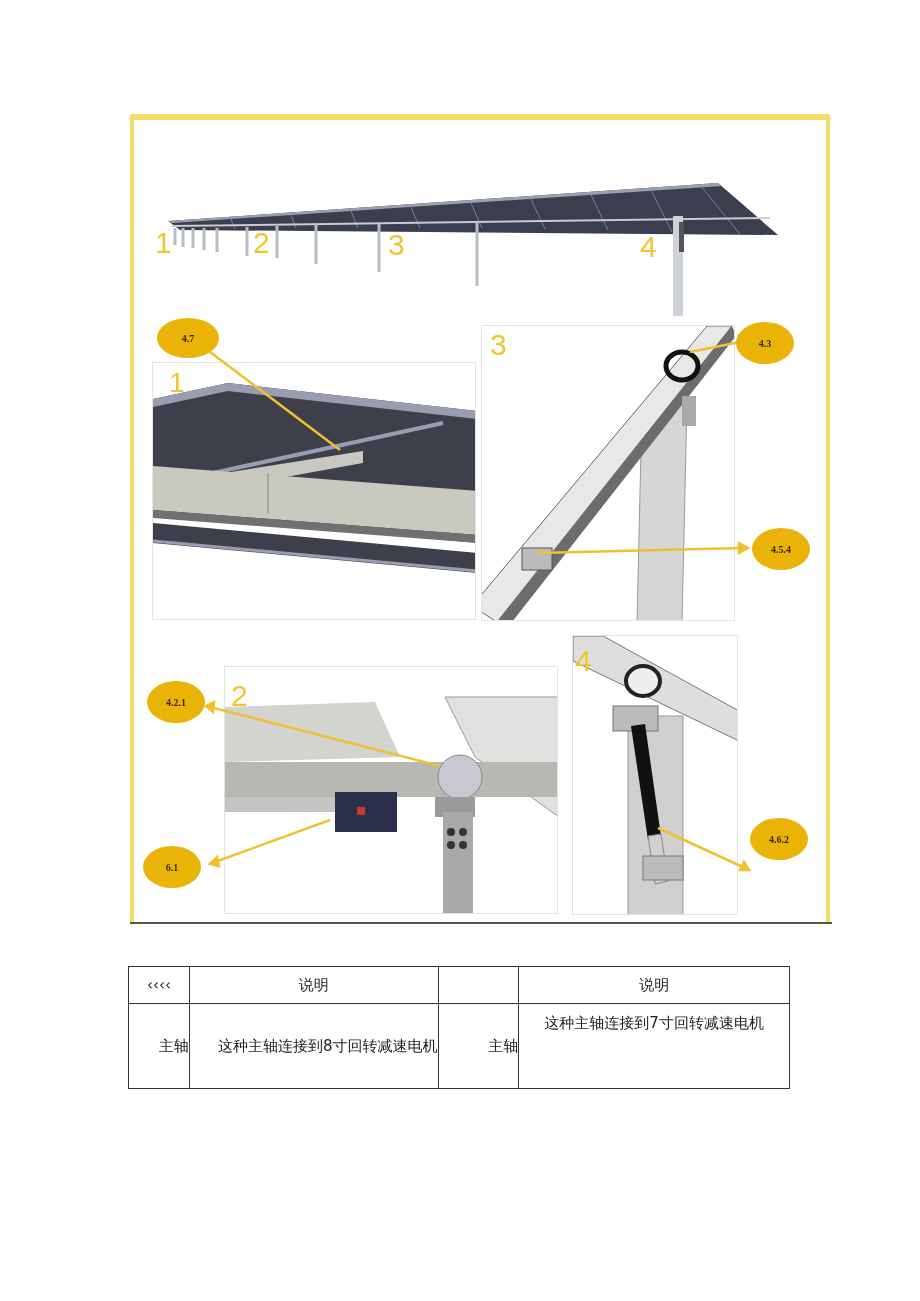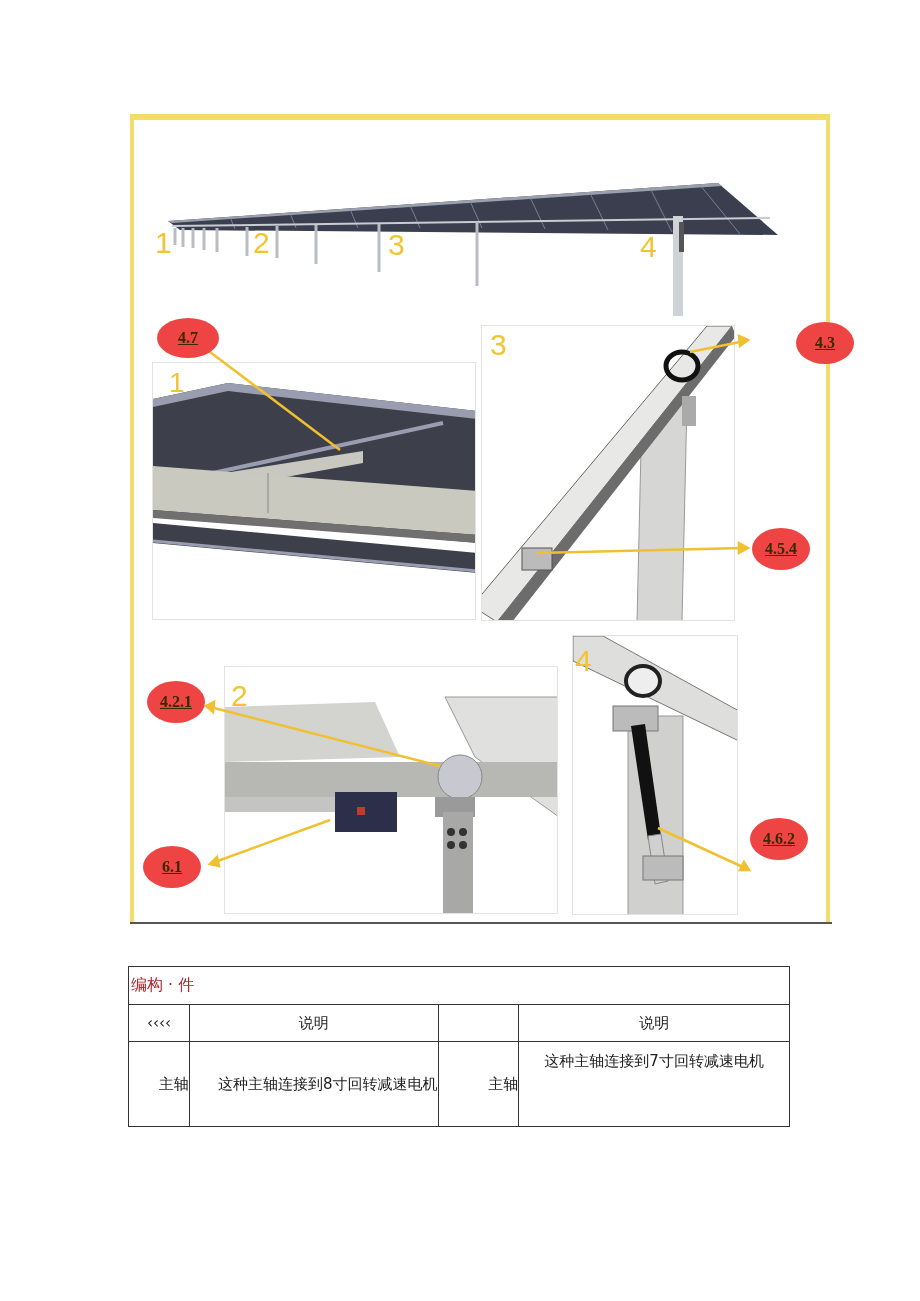--- a/index.html
+++ b/index.html
@@ -4,22 +4,22 @@
 <style>
   html, body { margin: 0; padding: 0; background: #ffffff; }
   body { width: 920px; height: 1301px; position: relative; overflow: hidden;
          font-family: "DejaVu Sans", "Liberation Sans", sans-serif; color: #222; }
   .figure { position: absolute; left: 130px; top: 114px; width: 700px; height: 810px;
             border-left: 4px solid #f5dc6a; border-right: 4px solid #f5dc6a; border-top: 6px solid #f5dc6a;
             box-sizing: border-box; background: #fff; }
   .figure-bottom { position: absolute; left: 130px; top: 922px; width: 702px; height: 2px; background: #555; }
   .panel { position: absolute; background: #fff; border: 1px solid #e3e3e3; box-sizing: border-box; overflow: hidden; }
   .num { position: absolute; color: #f1c530; font-family: "Liberation Sans", sans-serif; font-size: 30px; line-height: 1; }
-  .bubble { position: absolute; background: #ef4444; border-radius: 50%; color: #3a2a00; font-family: "Liberation Serif", serif;
-            font-weight: bold; font-size: 16px; display: flex; align-items: center; justify-content: center; text-decoration: underline; }
+  .bubble { position: absolute; background: #eab308; border-radius: 50%; color: #3a2a00; font-family: "Liberation Serif", serif;
+            font-weight: bold; font-size: 10px; display: flex; align-items: center; justify-content: center; }
   svg.overlay { position: absolute; left: 0; top: 0; width: 920px; height: 1301px; pointer-events: none; }
 
   table.parts { position: absolute; left: 128px; top: 966px; width: 662px; border-collapse: collapse; font-size: 15px; }
   table.parts td { border: 1px solid #333; padding: 0; vertical-align: middle; }
   .caption-cell { height: 37px; color: #a8262a; font-size: 16px; padding-left: 2px !important; text-align: left; }
   .hdr td { height: 36px; text-align: center; }
   .row td { height: 74px; text-align: right; }
   .c1 { width: 60px; } .c2 { width: 249px; } .c3 { width: 80px; } .c4 { width: 271px; }
   .left { text-align: left; }
   .desc-left { line-height: 44px; padding-top: 0 !important; }
@@ -140,31 +140,28 @@
     <line x1="440" y1="766" x2="210" y2="707"></line>
       <polygon points="206,706 214,702 213,712"></polygon>
     <line x1="330" y1="820" x2="215" y2="862"></line>
       <polygon points="210,864 217,857 219,866"></polygon>
     <line x1="658" y1="828" x2="745" y2="868"></line>
       <polygon points="749,870 740,870 744,862"></polygon>
   </g>
 </svg>
 
 <div class="bubble" style="left:157px;top:318px;width:62px;height:40px;">4.7</div>
-<div class="bubble" style="left:796px;top:322px;width:58px;height:42px;">4.3</div>
+<div class="bubble" style="left:736px;top:322px;width:58px;height:42px;">4.3</div>
 <div class="bubble" style="left:752px;top:528px;width:58px;height:42px;">4.5.4</div>
 <div class="bubble" style="left:147px;top:681px;width:58px;height:42px;">4.2.1</div>
 <div class="bubble" style="left:143px;top:846px;width:58px;height:42px;">6.1</div>
 <div class="bubble" style="left:750px;top:818px;width:58px;height:42px;">4.6.2</div>
 
 <table class="parts">
   <tbody>
-      <tr>
-    <td colspan="4" class="caption-cell">编构 · 件</td>
-  </tr>
   <tr class="hdr">
     <td class="c1">‹‹‹‹</td>
     <td class="c2">说明</td>
     <td class="c3"></td>
     <td class="c4">说明</td>
   </tr>
   <tr class="row">
     <td class="c1 left">主轴</td>
     <td class="c2 left desc-left">这种主轴连接到8寸回转减速电机</td>
     <td class="c3 left">主轴</td>

